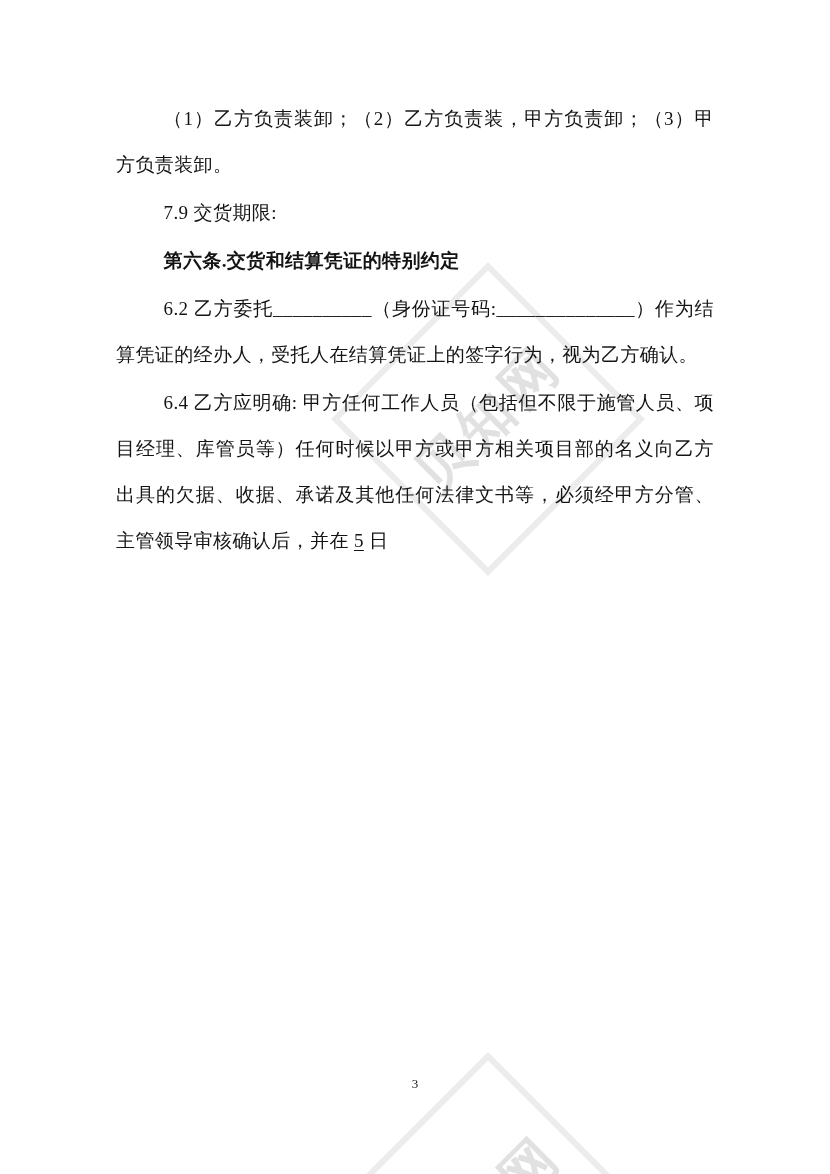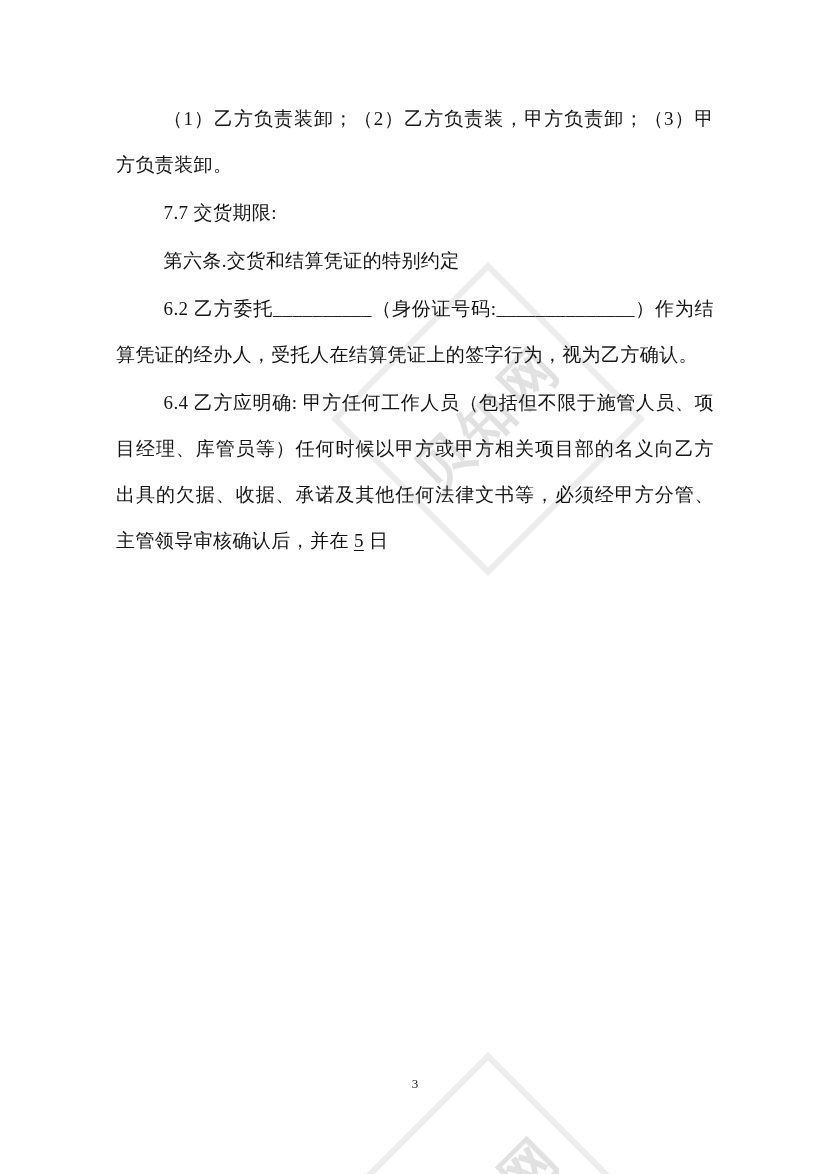--- a/index.html
+++ b/index.html
@@ -48,21 +48,21 @@
   }
   .para {
     margin: 2px;
     font-size: 19px;
     line-height: 46px;
     text-indent: 2.5em;
     letter-spacing: 0.4px;
     word-break: break-all;
   }
   .para.heading {
-    font-weight: normal;
+    font-weight: bold;
   }
   .u {
     text-decoration: underline;
     text-underline-offset: 3px;
   }
   
   .footer {
     position: absolute;
     left: 0;
     right: 0;
@@ -80,21 +80,21 @@
   <div class="watermark wm-center">
     <span>贝知网</span>
   </div>
   <div class="watermark wm-bottom">
     <span>贝知网</span>
   </div>
 
   <div class="content">
     <p class="para">（1）乙方负责装卸；（2）乙方负责装，甲方负责卸；（3）甲方负责装卸。</p>
 
-    <p class="para">7.7 交货期限:</p>
+    <p class="para">7.9 交货期限:</p>
 
 
     <p class="para heading">第六条.交货和结算凭证的特别约定</p>
 
 
     <p class="para">6.2 乙方委托__________（身份证号码:______________）作为结算凭证的经办人，受托人在结算凭证上的签字行为，视为乙方确认。</p>
 
 
     <p class="para"><span>6.4 乙方应明确: 甲方任何工作人员（包括但不限于施管人员、项目经理、库管员等）任何时候以甲方或甲方相关项目部的名义向乙方出具的欠据、收据、承诺及其他任何法律文书等，必须经甲方分管、主管领导审核确认后，并在 </span><span class="u">5</span><span> 日</span></p>
   </div>

